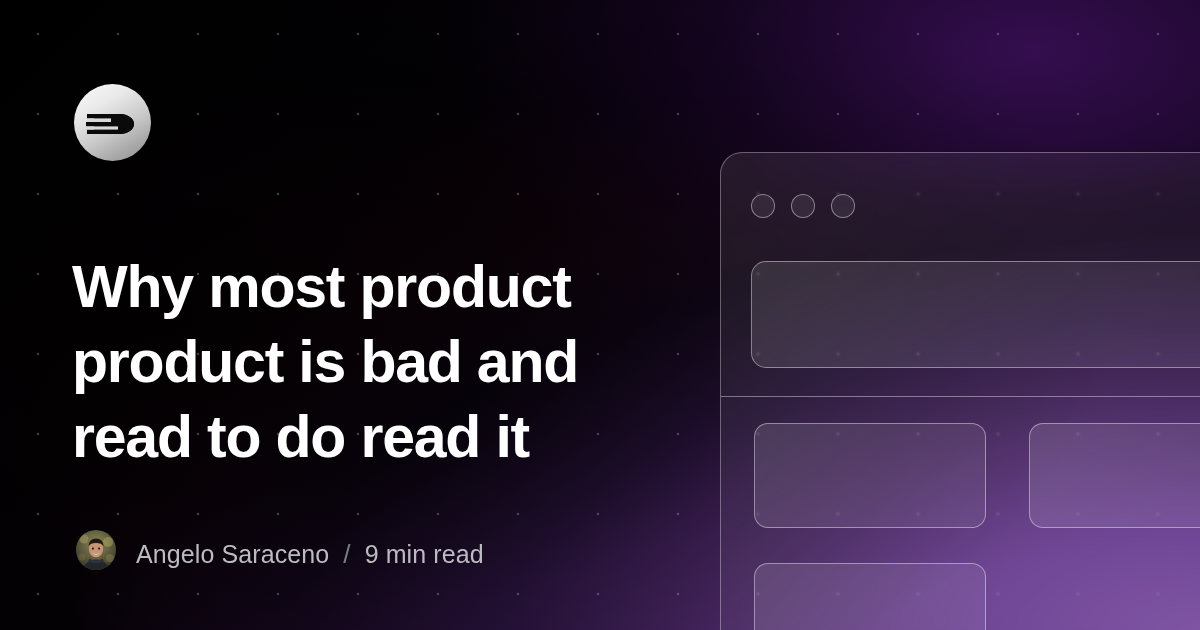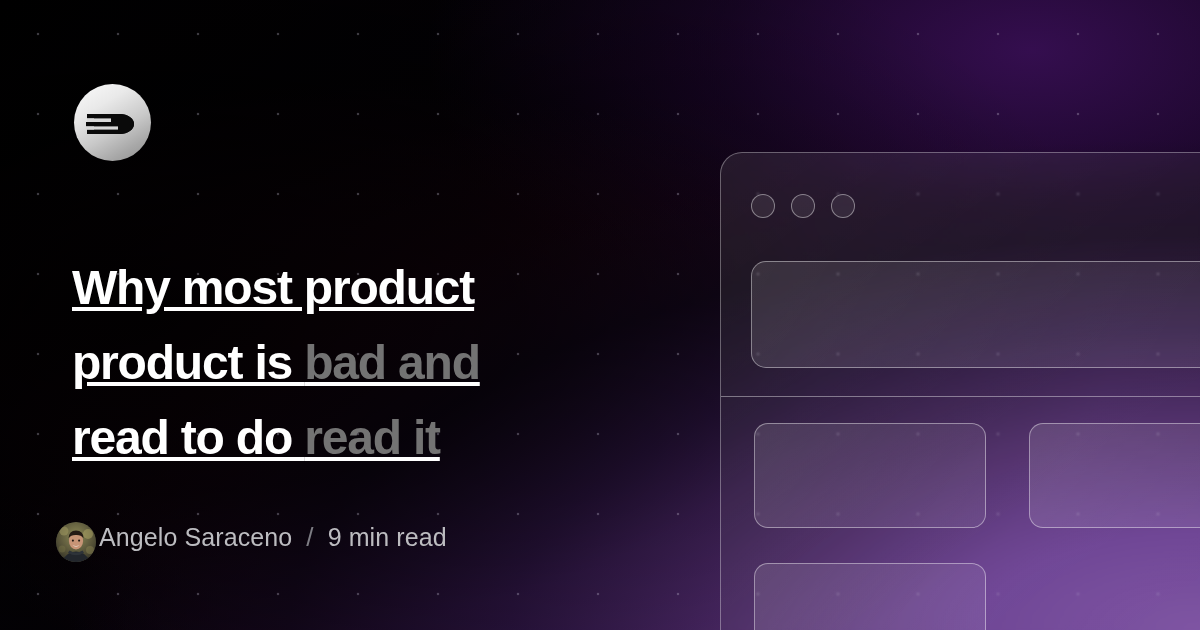--- a/index.html
+++ b/index.html
@@ -102,33 +102,32 @@
   }
   .logo svg { display:block; width:77px; height:77px; }
 
   
   .content {
     position:absolute;
     left:72px; top:250px;
     width:560px;
   }
   .headline {
-    font-size:48px;
+    font-size:59px;
     line-height:75px;
     font-weight:700;
     letter-spacing:-1.2px;
     color:#ffffff;
-    text-decoration:underline;
-  }
-  .hl-accent { color:#737373; }
+  }
+  .hl-accent { color:#ffffff; }
 
   .byline {
     position:absolute;
-    left:56px; top:522px;
-    display:flex; align-items:flex-start; gap:3px;
+    left:76px; top:522px;
+    display:flex; align-items:flex-end; gap:20px;
     height:48px;
   }
   .avatar {
     width:40px; height:40px; border-radius:50%;
     overflow:hidden; flex:0 0 40px;
     background:#3a3a2e;
     position:relative;
   }
   .avatar svg { display:block; width:40px; height:40px; }
   .byline-text {

